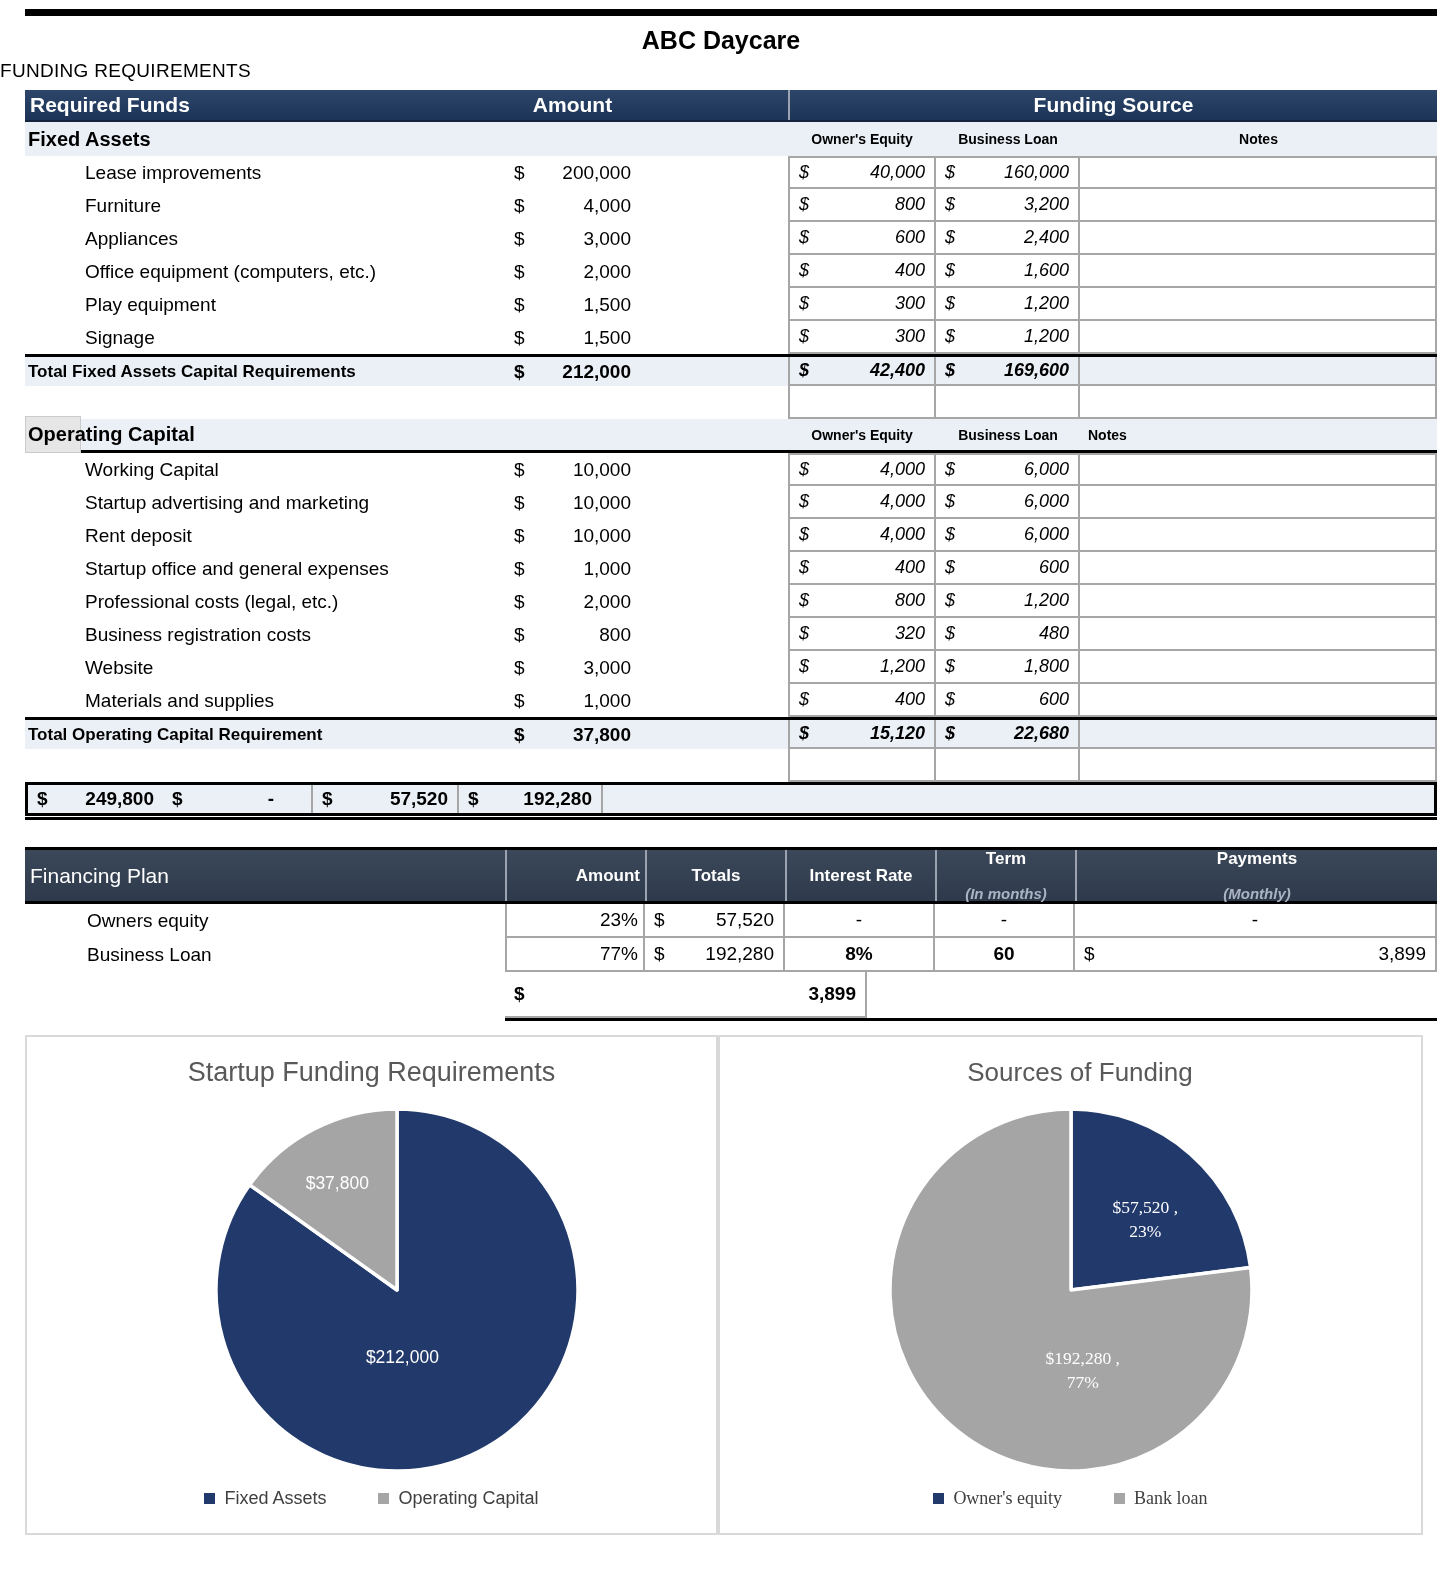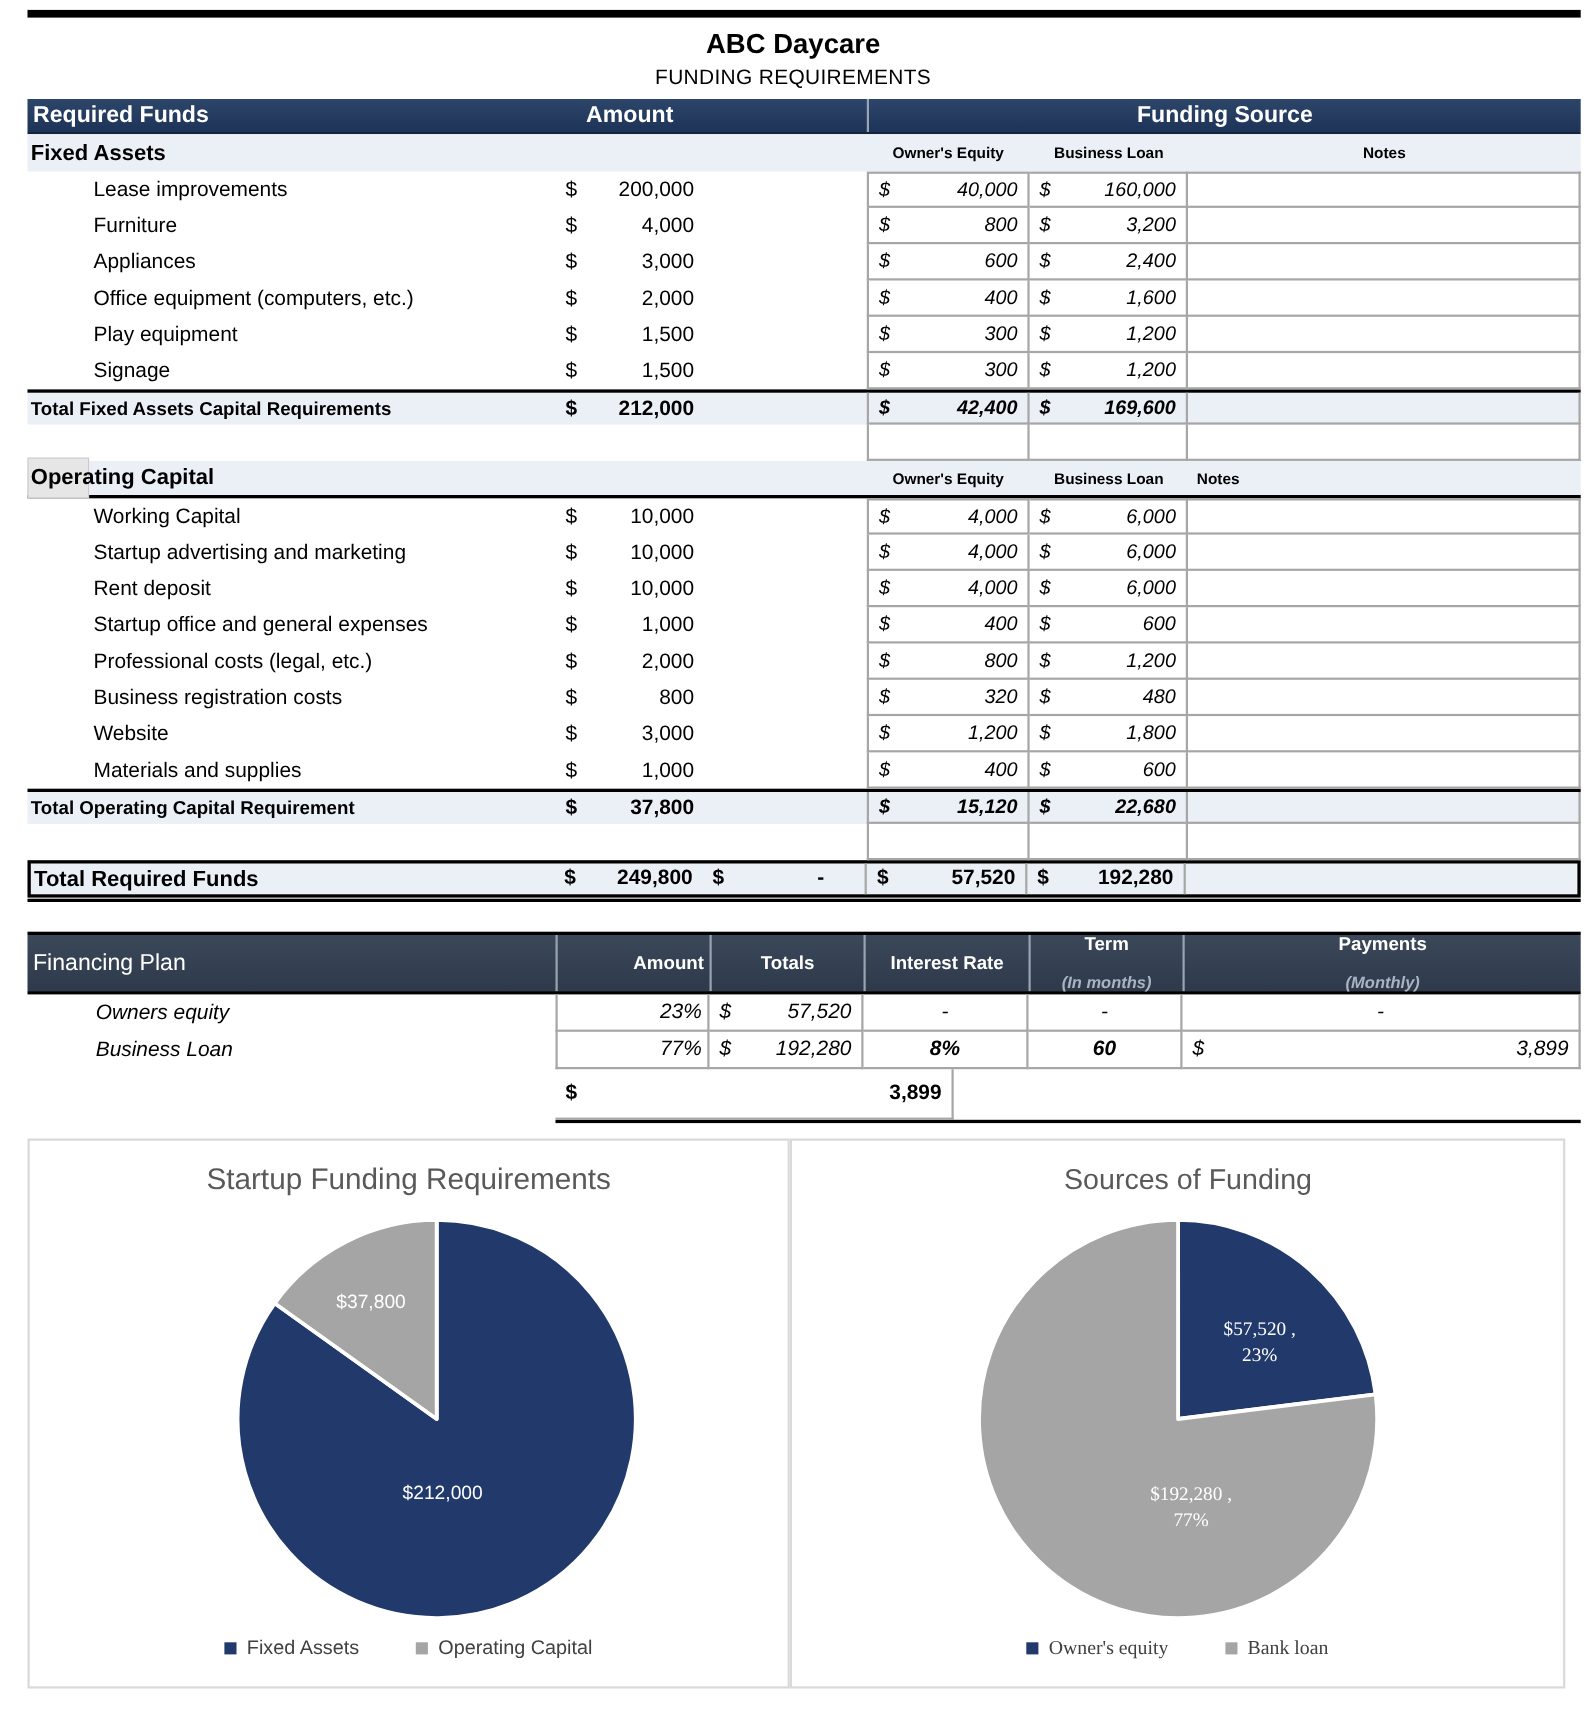--- a/index.html
+++ b/index.html
@@ -6,21 +6,21 @@
   html,body { background:#fff; }
   body {
     width: 1442px; height: 1569px;
     font-family: "Liberation Sans", sans-serif;
     color: #000; position: relative; overflow: hidden;
   }
   #page { position: relative; width: 1442px; }
 
   .topbar { margin: 9px 0 0 25px; width: 1412px; height: 7px; background: #000; }
   .title { margin-top: 10px; text-align: center; font-size: 25px; font-weight: bold; }
-  .subtitle { margin-top: 5px; text-align: center; font-size: 19px; letter-spacing: .3px; }
+  .subtitle { margin-top: 5px; font-size: 19px; letter-spacing: .3px; }
 
   
   .row { display: flex; margin-left: 25px; width: 1412px; align-items: stretch; }
   .c-label  { width: 480px; display:flex; align-items:center; }
   .c-amount { width: 135px; display:flex; align-items:center; }
   .c-spacer { width: 148px; display:flex; align-items:center; }
   .c-oe     { width: 148px; display:flex; align-items:center; }
   .c-bl     { width: 144px; display:flex; align-items:center; }
   .c-notes  { width: 357px; display:flex; align-items:center; }
 
@@ -71,21 +71,21 @@
   .fp-topline { margin: 27px 0 0 25px; width: 1412px; border-top: 3px solid #000; }
   .fp-head { height: 54px; background: linear-gradient(#3b4859, #2e3a4b); color:#fff;
              border-bottom: 3px solid #000; }
   .fp-title { font-size: 21px; font-weight: normal; padding-left: 5px; }
   .fpc-amount { width: 140px; } .fpc-totals { width: 140px; } .fpc-int { width: 150px; }
   .fpc-term { width: 140px; } .fpc-pay { width: 362px; }
   .fp-col { display:flex; flex-direction:column; align-items:center; justify-content:center;
             border-left: 2px solid #9aa3af; font-size: 17px; font-weight: bold; }
   .fp-col.right { align-items: flex-end; padding-right: 5px; }
   .fp-col .sub { font-size: 15px; font-weight: bold; font-style: italic; color: #aab3c1; margin-top: 16px; }
-  .fp-row { height: 34px; font-style: italic; }
+  .fp-row { height: 34px; }
   .fp-label { font-size: 19px; padding-left: 62px; }
   .fpcell { border-right: 2px solid #a6a6a6; border-bottom: 2px solid #a6a6a6;
             display:flex; align-items:center; height:100%; font-size: 19px; }
   .fpcell.first { border-left: 2px solid #a6a6a6; }
   .fpcell.r { justify-content: flex-end; padding-right: 5px; }
   .fpcell.c { justify-content: center; }
   .fp-foot { height: 46px; }
   .fp-merge { width: 570px; border-left: 2px solid #a6a6a6; display:flex; align-items:center;
               justify-content:flex-end; font-size: 20px; padding-right: 6px; }
   .fp-botline { margin-left: 505px; width: 932px; border-top: 3px solid #000; }
@@ -523,21 +523,20 @@
       </div>
       <div class="row sprow">
         <div class="c-label"></div>
         <div class="c-amount"></div>
         <div class="c-spacer"></div>
         <div class="c-oe fcell first"></div>
         <div class="c-bl fcell"></div>
         <div class="c-notes fcell"></div>
       </div>
       <div class="row grand">
-        <div class="c-label grand-label">Total Required Funds</div>
         <div class="c-amount">
           <div class="money">
             <span class="cur">$</span>
             <span class="val bold">249,800</span>
           </div>
         </div>
         <div class="c-spacer">
           <div class="money">
             <span class="cur">$</span>
             <span class="val " style="padding-right: 28px;">-</span>

